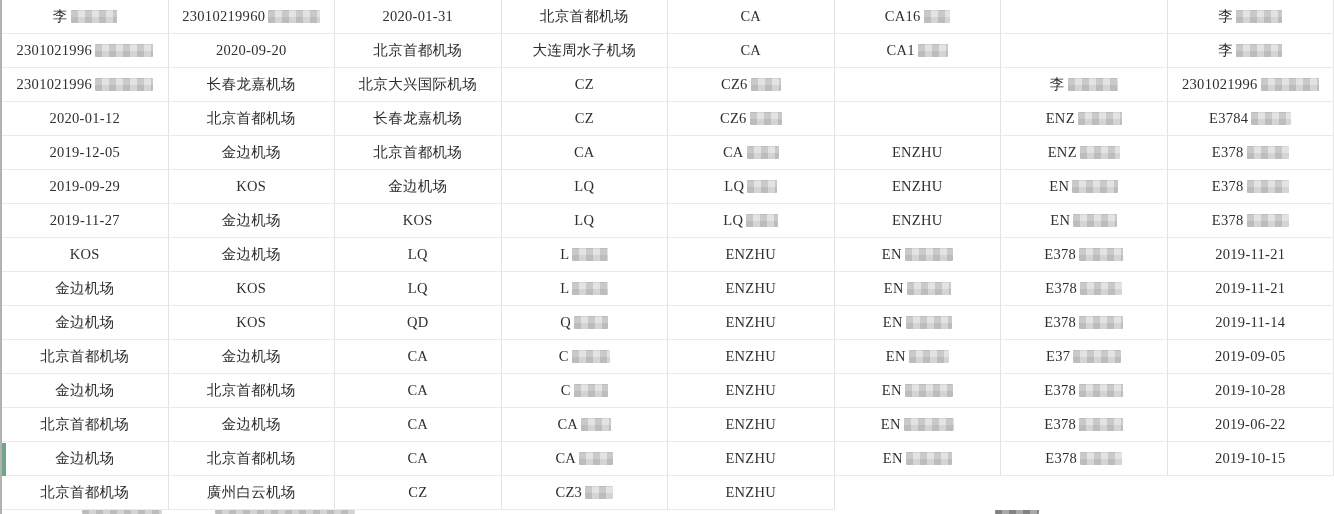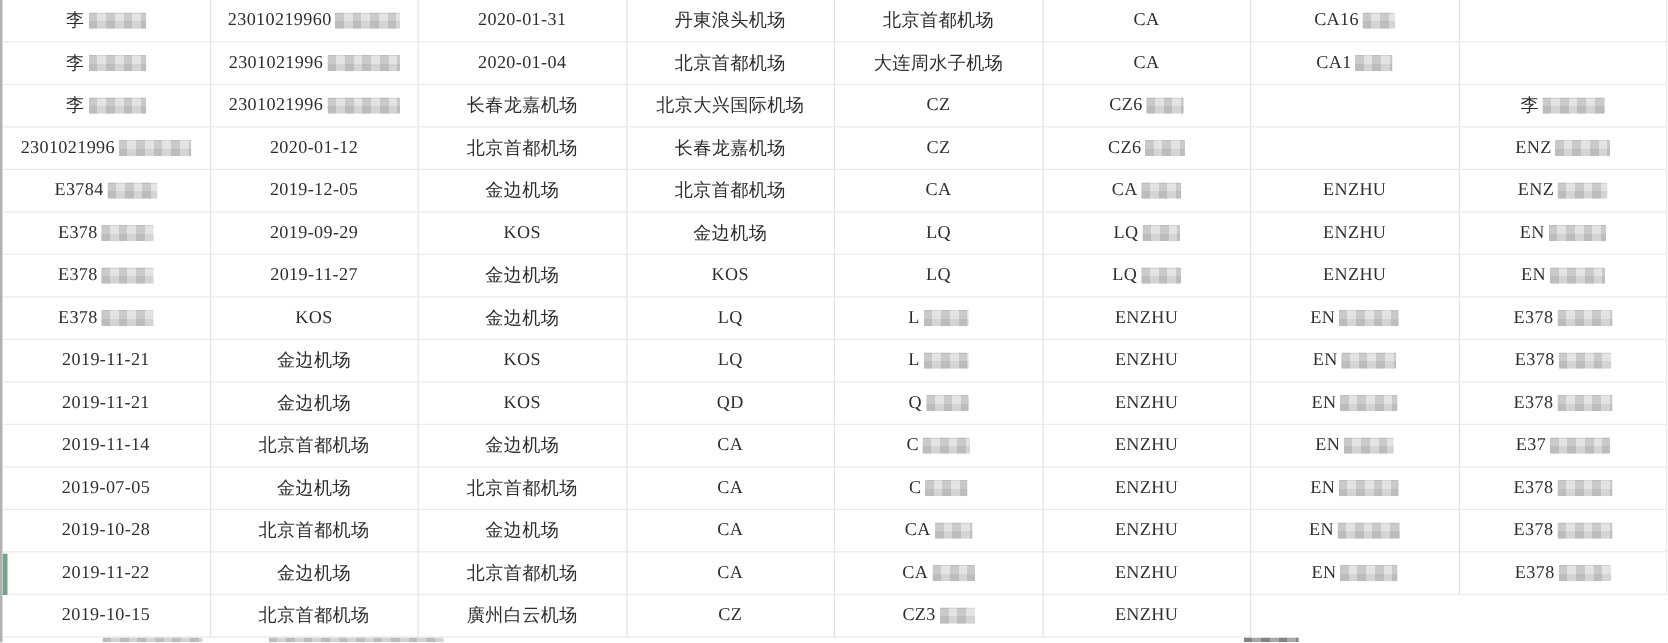--- a/index.html
+++ b/index.html
@@ -68,23 +68,20 @@
         <span class="rdx" style="width: 46px;"></span>
       </div>
       <div class="cell">
         <span class="txt">23010219960</span>
         <span class="rdx" style="width: 52px;"></span>
       </div>
       <div class="cell">
         <span class="txt">2020-01-31</span>
       </div>
       <div class="cell">
-        <span class="txt">丹東浪头机场</span>
-      </div>
-      <div class="cell">
         <span class="txt">北京首都机场</span>
       </div>
       <div class="cell">
         <span class="txt">CA</span>
       </div>
       <div class="cell">
         <span class="txt">CA16</span>
         <span class="rdx" style="width: 26px;"></span>
       </div>
       <div class="cell">
@@ -92,21 +89,21 @@
       </div>
       <div class="cell">
         <span class="txt">李</span>
         <span class="rdx" style="width: 46px;"></span>
       </div>
       <div class="cell">
         <span class="txt">2301021996</span>
         <span class="rdx" style="width: 58px;"></span>
       </div>
       <div class="cell">
-        <span class="txt">2020-01-04</span>
+        <span class="txt">2020-09-20</span>
       </div>
       <div class="cell">
         <span class="txt">北京首都机场</span>
       </div>
       <div class="cell">
         <span class="txt">大连周水子机场</span>
       </div>
       <div class="cell">
         <span class="txt">CA</span>
       </div>
@@ -356,21 +353,21 @@
       </div>
       <div class="cell">
         <span class="txt">EN</span>
         <span class="rdx" style="width: 40px;"></span>
       </div>
       <div class="cell">
         <span class="txt">E37</span>
         <span class="rdx" style="width: 48px;"></span>
       </div>
       <div class="cell">
-        <span class="txt">2019-07-05</span>
+        <span class="txt">2019-09-05</span>
       </div>
       <div class="cell">
         <span class="txt">金边机场</span>
       </div>
       <div class="cell">
         <span class="txt">北京首都机场</span>
       </div>
       <div class="cell">
         <span class="txt">CA</span>
       </div>
@@ -410,21 +407,21 @@
       </div>
       <div class="cell">
         <span class="txt">EN</span>
         <span class="rdx" style="width: 50px;"></span>
       </div>
       <div class="cell">
         <span class="txt">E378</span>
         <span class="rdx" style="width: 44px;"></span>
       </div>
       <div class="cell">
-        <span class="txt">2019-11-22</span>
+        <span class="txt">2019-06-22</span>
       </div>
       <div class="cell">
         <span class="txt">金边机场</span>
       </div>
       <div class="cell">
         <span class="txt">北京首都机场</span>
       </div>
       <div class="cell">
         <span class="txt">CA</span>
       </div>

